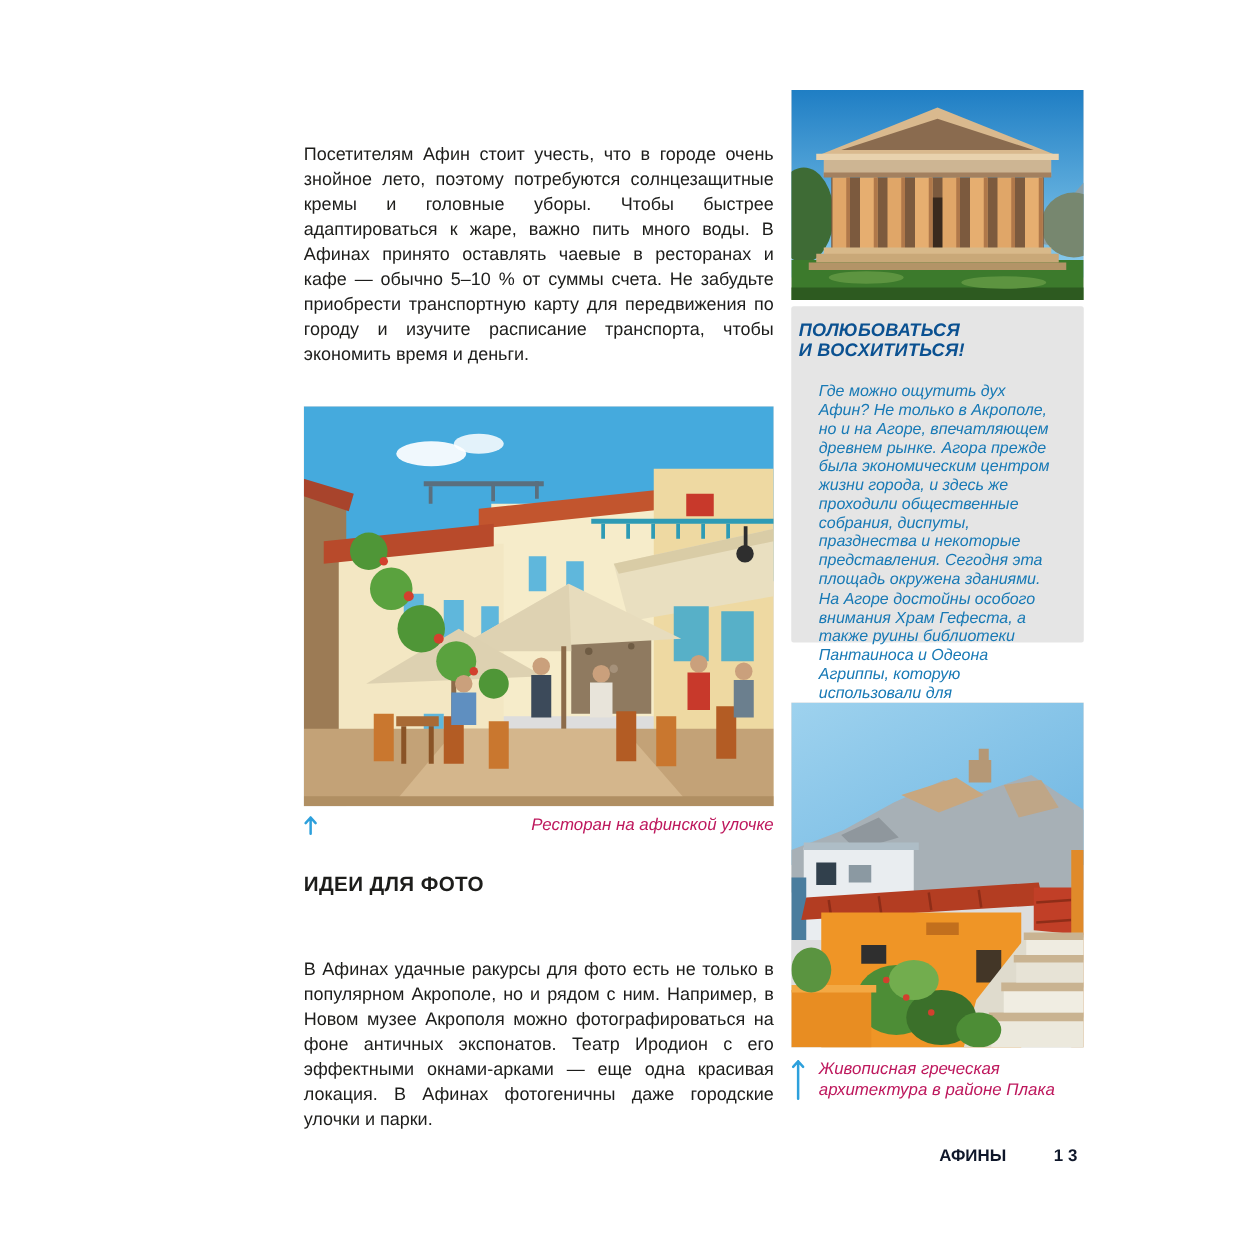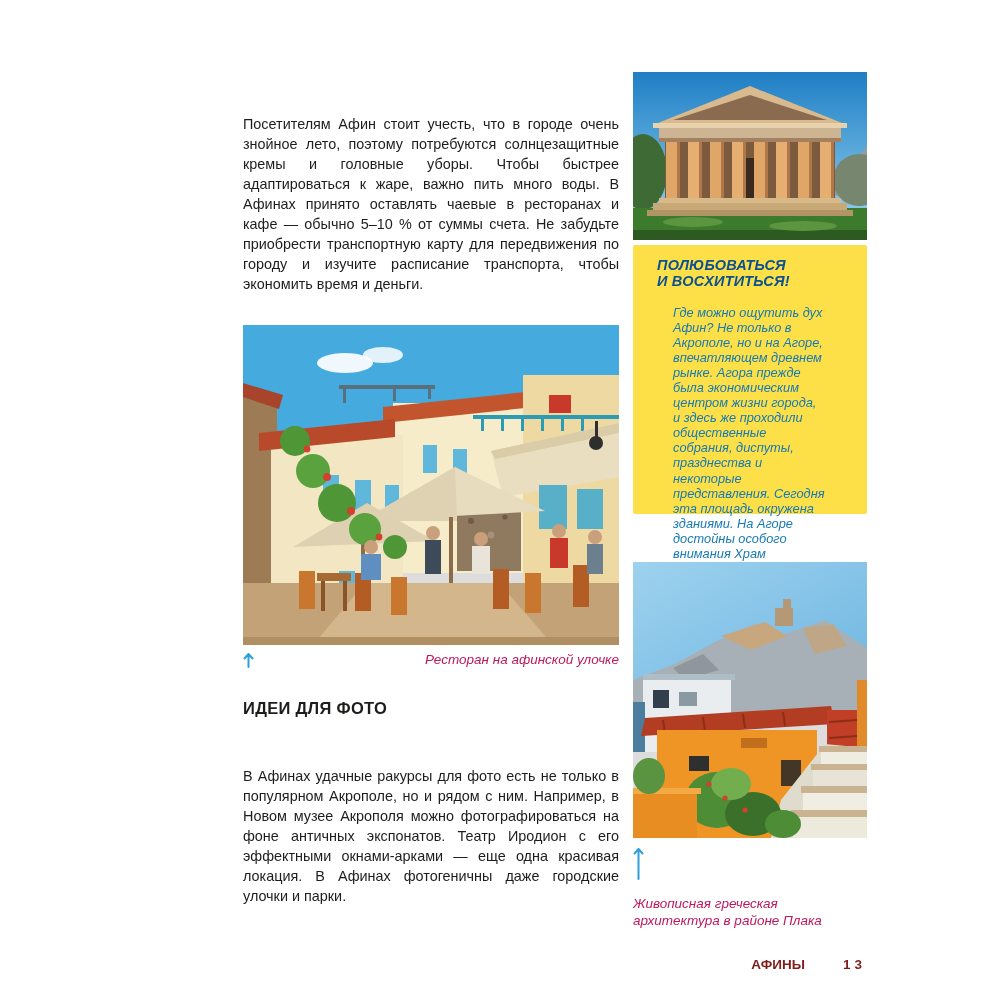--- a/index.html
+++ b/index.html
@@ -17,48 +17,48 @@
   }
   figure{position:absolute;margin:0;overflow:hidden;background:#ddd;}
   figure svg{display:block;}
   .caption{
     position:absolute;display:flex;align-items:flex-start;gap:11px;
     font-style:italic;font-size:13.5px;line-height:17px;color:#be185d;justify-content:space-between;
   }
   .caption .arrow-wrap{flex:0 0 auto;padding-top:1px;}
   .callout{
     position:absolute;left:633px;top:245px;width:234px;height:269px;
-    background:#fde047;box-sizing:border-box;padding:13px 24px 10px;
+    background:#e5e5e5;box-sizing:border-box;padding:13px 6px 10px;
     border-radius:2px;
   }
   .callout-title{
     margin:0 0 9px 0;font-size:14.5px;line-height:15.5px;font-weight:700;
     font-style:italic;color:#0b5191;letter-spacing:.2px;
   }
   .callout-title span{display:block;}
   .callout-body{
     margin:16px;font-size:12.8px;line-height:15.05px;font-style:italic;
     color:#1779b5;
   }
   .page-footer{
     position:absolute;top:917px;left:0;width:866px;display:flex;
     justify-content:flex-end;align-items:baseline;gap:38px;
-    font-weight:700;font-size:13.5px;color:#7f1d1d;margin-top:40px;
+    font-weight:700;font-size:13.5px;color:#0f172a;
   }
   .page-footer .page-num{letter-spacing:4px;}
   
   #heading-useful-info{left:243px;top:77px;}
   #para-useful-info{left:243px;top:114px;}
   #photo-restaurant{left:243px;top:325px;width:376px;height:320px;}
   #caption-restaurant{left:243px;top:651px;width:376px;}
   #heading-photo-ideas{left:243px;top:699px;}
   #para-photo-ideas{left:243px;top:766px;}
   #photo-temple{left:633px;top:72px;width:234px;height:168px;}
   #photo-plaka{left:633px;top:562px;width:234px;height:276px;}
-  #caption-plaka{left:633px;top:846px;width:234px;flex-direction:column;}
+  #caption-plaka{left:633px;top:846px;width:234px;}
 </style>
 </head>
 <body>
 
 <div class="page">
 
 
   <p class="body-text" id="para-useful-info">Посетителям Афин стоит учесть, что в городе очень знойное лето, поэтому потребуются солнцезащитные кремы и головные уборы. Чтобы быстрее адаптироваться к жаре, важно пить много воды. В Афинах принято оставлять чаевые в ресторанах и кафе — обычно 5–10 % от суммы счета. Не забудьте приобрести транспортную карту для передвижения по городу и изучите расписание транспорта, чтобы экономить время и деньги.</p>
 
   <figure id="photo-restaurant">

